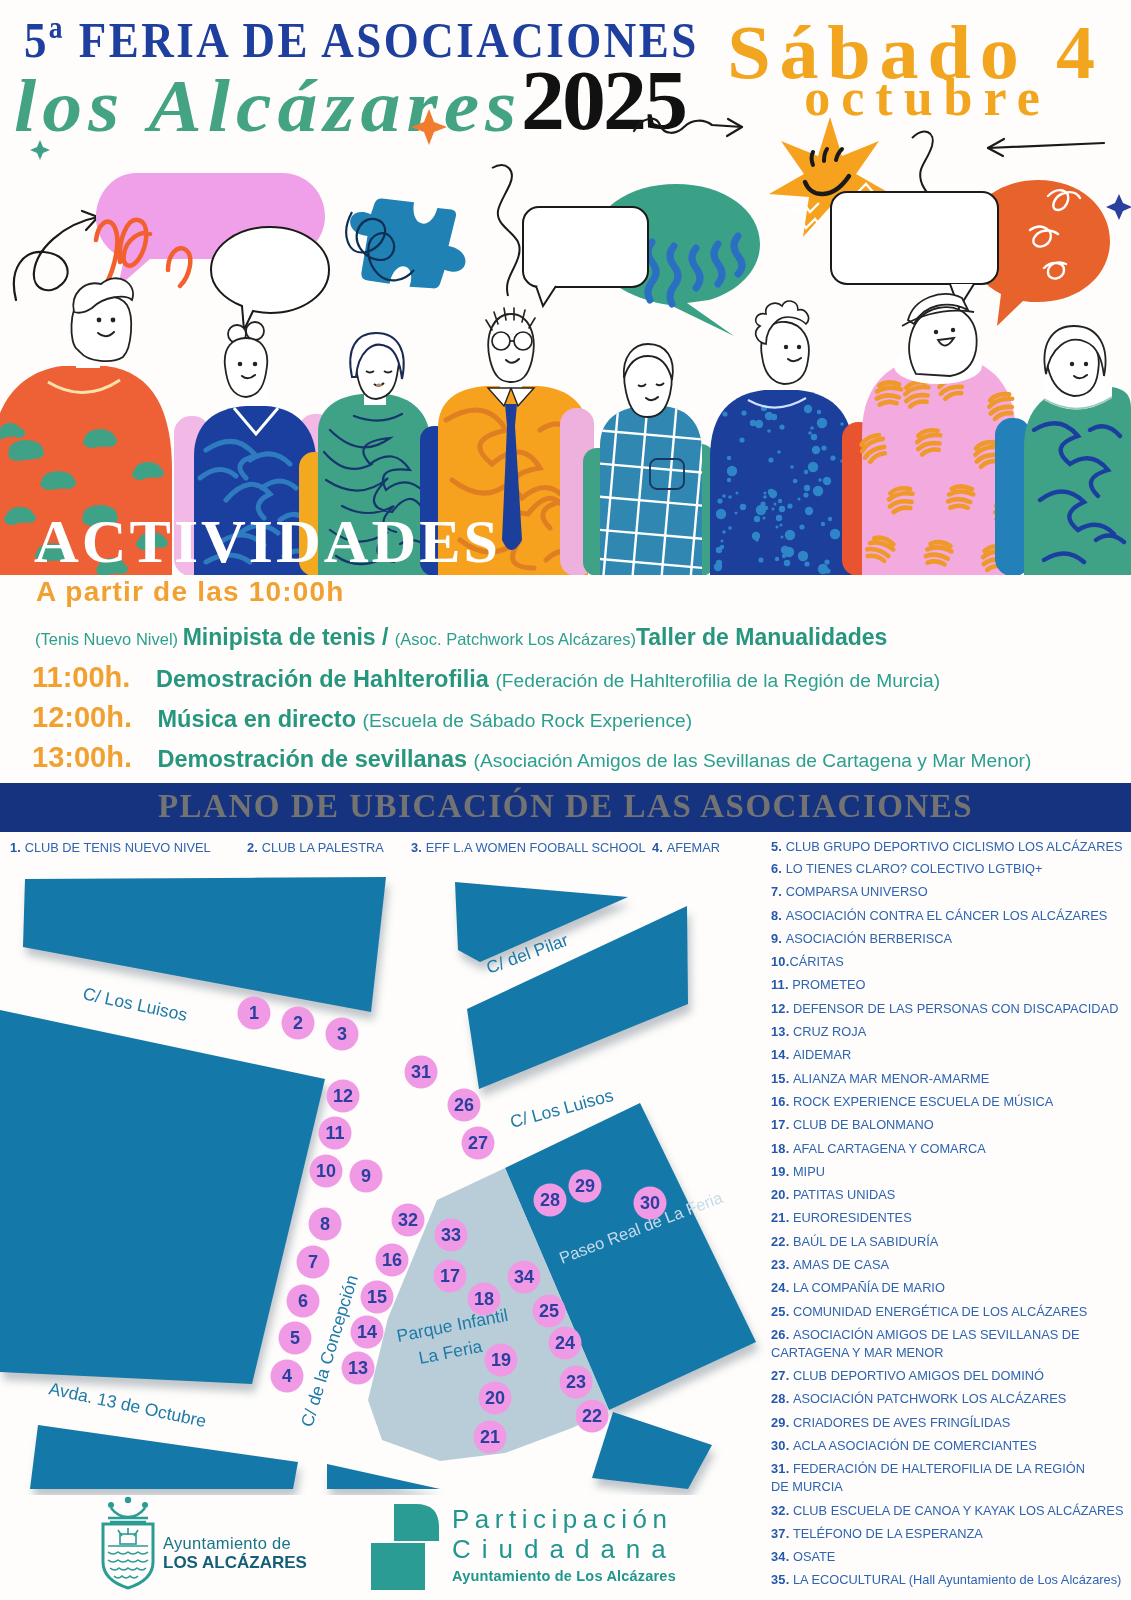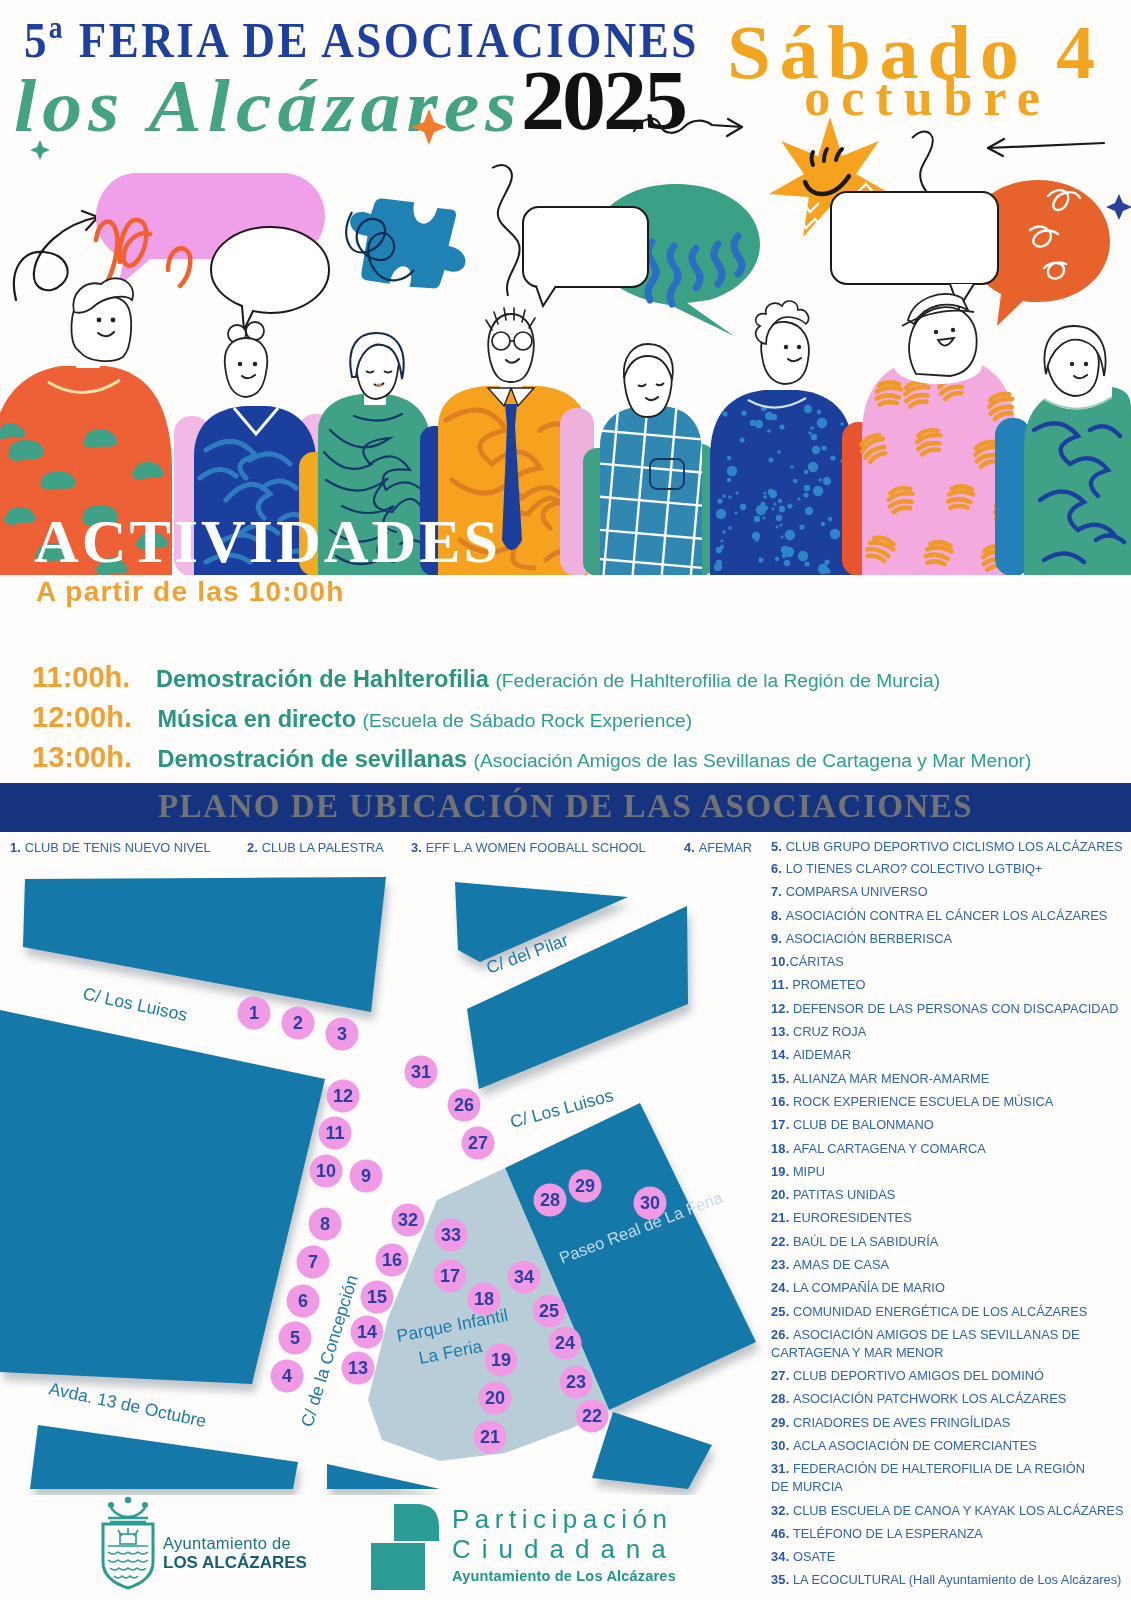--- a/index.html
+++ b/index.html
@@ -355,31 +355,32 @@
   <path d="M1048,368 C1044,346 1056,332 1074,334 C1092,336 1102,350 1098,372 C1096,388 1088,396 1074,396 C1060,394 1052,384 1048,368 Z" fill="#fff" stroke="#222" stroke-width="1.8"></path>
   <path d="M1046,374 C1040,344 1052,326 1074,326 C1098,326 1110,346 1104,376 C1102,358 1096,346 1086,342 C1068,334 1050,348 1046,374 Z" fill="#fff" stroke="#222" stroke-width="1.8"></path>
   <circle cx="1072" cy="364" r="2.2" fill="#222"></circle>
         <circle cx="1086" cy="364" r="2.2" fill="#222"></circle>
   <path d="M1074,376 Q1080,381 1087,375" stroke="#222" stroke-width="2" fill="none" stroke-linecap="round"></path>
   </g>
   </svg>
   <div class="abs" id="actword" style="left:34px;top:506px;font-size:62px;letter-spacing:3px;color:#fff;font-family:'Liberation Serif',serif;font-weight:bold;text-align:right;">ACTIVIDADES</div>
 
   <div class="abs" id="act1">A partir de las 10:00h</div>
+  <div class="abs aline" style="left:35px;top:624px;"><span class="teall" style="font-size:16.5px;">(Tenis Nuevo Nivel) </span><span class="tealb" style="font-size:23px;">Minipista de tenis / </span><span class="teall" style="font-size:16.5px;">(Asoc. Patchwork Los Alcázares)</span><span class="tealb" style="font-size:23px;">Taller de Manualidades</span></div>
   <div class="abs aline" style="left:32px;top:661px;"><span class="orange" style="font-size:29px;">11:00h.</span><span style="font-size:23px;">&nbsp;&nbsp;&nbsp;&nbsp;</span><span class="tealb" style="font-size:23.5px;">Demostración de Hahlterofilia </span><span class="teall" style="font-size:19.2px;">(Federación de Hahlterofilia de la Región de Murcia)</span></div>
   <div class="abs aline" style="left:32px;top:701px;"><span class="orange" style="font-size:29px;">12:00h.</span><span style="font-size:23px;">&nbsp;&nbsp;&nbsp;&nbsp;</span><span class="tealb" style="font-size:23.5px;">Música en directo </span><span class="teall" style="font-size:19.2px;">(Escuela de Sábado Rock Experience)</span></div>
   <div class="abs aline" style="left:32px;top:741px;"><span class="orange" style="font-size:29px;">13:00h.</span><span style="font-size:23px;">&nbsp;&nbsp;&nbsp;&nbsp;</span><span class="tealb" style="font-size:23.5px;">Demostración de sevillanas </span><span class="teall" style="font-size:19.2px;">(Asociación Amigos de las Sevillanas de Cartagena y Mar Menor)</span></div>
 
   <div class="abs" id="bar"></div>
   <div class="abs" id="bartxt">PLANO DE UBICACIÓN DE LAS ASOCIACIONES</div>
 
   <div class="abs li" style="left:10px;top:840px;white-space:nowrap;"><b>1.</b>&nbsp;CLUB DE TENIS NUEVO NIVEL</div>
     <div class="abs li" style="left:247px;top:840px;white-space:nowrap;"><b>2.</b>&nbsp;CLUB LA PALESTRA</div>
     <div class="abs li" style="left:411px;top:840px;white-space:nowrap;"><b>3.</b>&nbsp;EFF L.A WOMEN FOOBALL SCHOOL</div>
-    <div class="abs li" style="left:684px;top:840px;white-space:nowrap;text-align:right;"><b>4.</b>&nbsp;AFEMAR</div>
+    <div class="abs li" style="left:652px;top:840px;white-space:nowrap;text-align:right;"><b>4.</b>&nbsp;AFEMAR</div>
 
   <div class="abs li" id="rlist">
     <div style="position:absolute;left:0;top:-22px;"><b>5.</b>&nbsp;CLUB GRUPO DEPORTIVO CICLISMO LOS ALCÁZARES</div>
     <div><b>6.</b>&nbsp;LO TIENES CLARO? COLECTIVO LGTBIQ+</div>
     <div><b>7.</b>&nbsp;COMPARSA UNIVERSO</div>
     <div><b>8.</b>&nbsp;ASOCIACIÓN CONTRA EL CÁNCER LOS ALCÁZARES</div>
     <div><b>9.</b>&nbsp;ASOCIACIÓN BERBERISCA</div>
     <div><b>10.</b>CÁRITAS</div>
     <div><b>11.</b>&nbsp;PROMETEO</div>
     <div><b>12.</b>&nbsp;DEFENSOR DE LAS PERSONAS CON DISCAPACIDAD</div>
@@ -396,21 +397,21 @@
     <div><b>23.</b>&nbsp;AMAS DE CASA</div>
     <div><b>24.</b>&nbsp;LA COMPAÑÍA DE MARIO</div>
     <div><b>25.</b>&nbsp;COMUNIDAD ENERGÉTICA DE LOS ALCÁZARES</div>
     <div class="wrap"><b>26.</b>&nbsp;ASOCIACIÓN AMIGOS DE LAS SEVILLANAS DE<br>CARTAGENA Y MAR MENOR</div>
     <div><b>27.</b>&nbsp;CLUB DEPORTIVO AMIGOS DEL DOMINÓ</div>
     <div><b>28.</b>&nbsp;ASOCIACIÓN PATCHWORK LOS ALCÁZARES</div>
     <div><b>29.</b>&nbsp;CRIADORES DE AVES FRINGÍLIDAS</div>
     <div><b>30.</b>&nbsp;ACLA ASOCIACIÓN DE COMERCIANTES</div>
     <div class="wrap"><b>31.</b>&nbsp;FEDERACIÓN DE HALTEROFILIA DE LA REGIÓN<br>DE MURCIA</div>
     <div><b>32.</b>&nbsp;CLUB ESCUELA DE CANOA Y KAYAK LOS ALCÁZARES</div>
-    <div><b>46.</b>&nbsp;TELÉFONO DE LA ESPERANZA</div>
+    <div><b>37.</b>&nbsp;TELÉFONO DE LA ESPERANZA</div>
     <div><b>34.</b>&nbsp;OSATE</div>
     <div><b>35.</b>&nbsp;LA ECOCULTURAL (Hall Ayuntamiento de Los Alcázares)</div>
   </div>
 
   <svg class="abs" id="map" style="left:0;top:835px;" width="770" height="660" viewBox="0 835 770 660" font-family="Liberation Sans, sans-serif">
     <g fill="#1478a8" filter="drop-shadow(3px 8px 4px rgba(90,105,120,0.38))">
       <polygon points="25,879 386,877 371,1012 23,947"></polygon>
       <polygon points="455,882 628,897 480,962 458,950"></polygon>
       <polygon points="467,1009 687,906 688,1004 479,1089"></polygon>
       <polygon points="505,1168 640,1103 756,1342 609,1410"></polygon>

